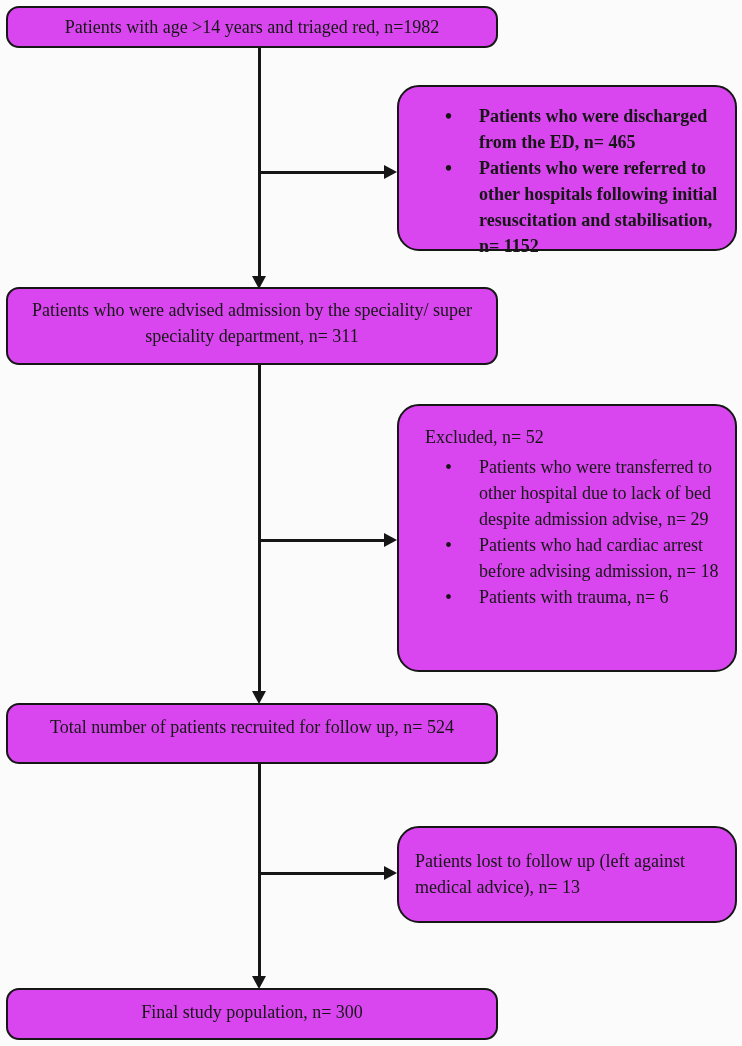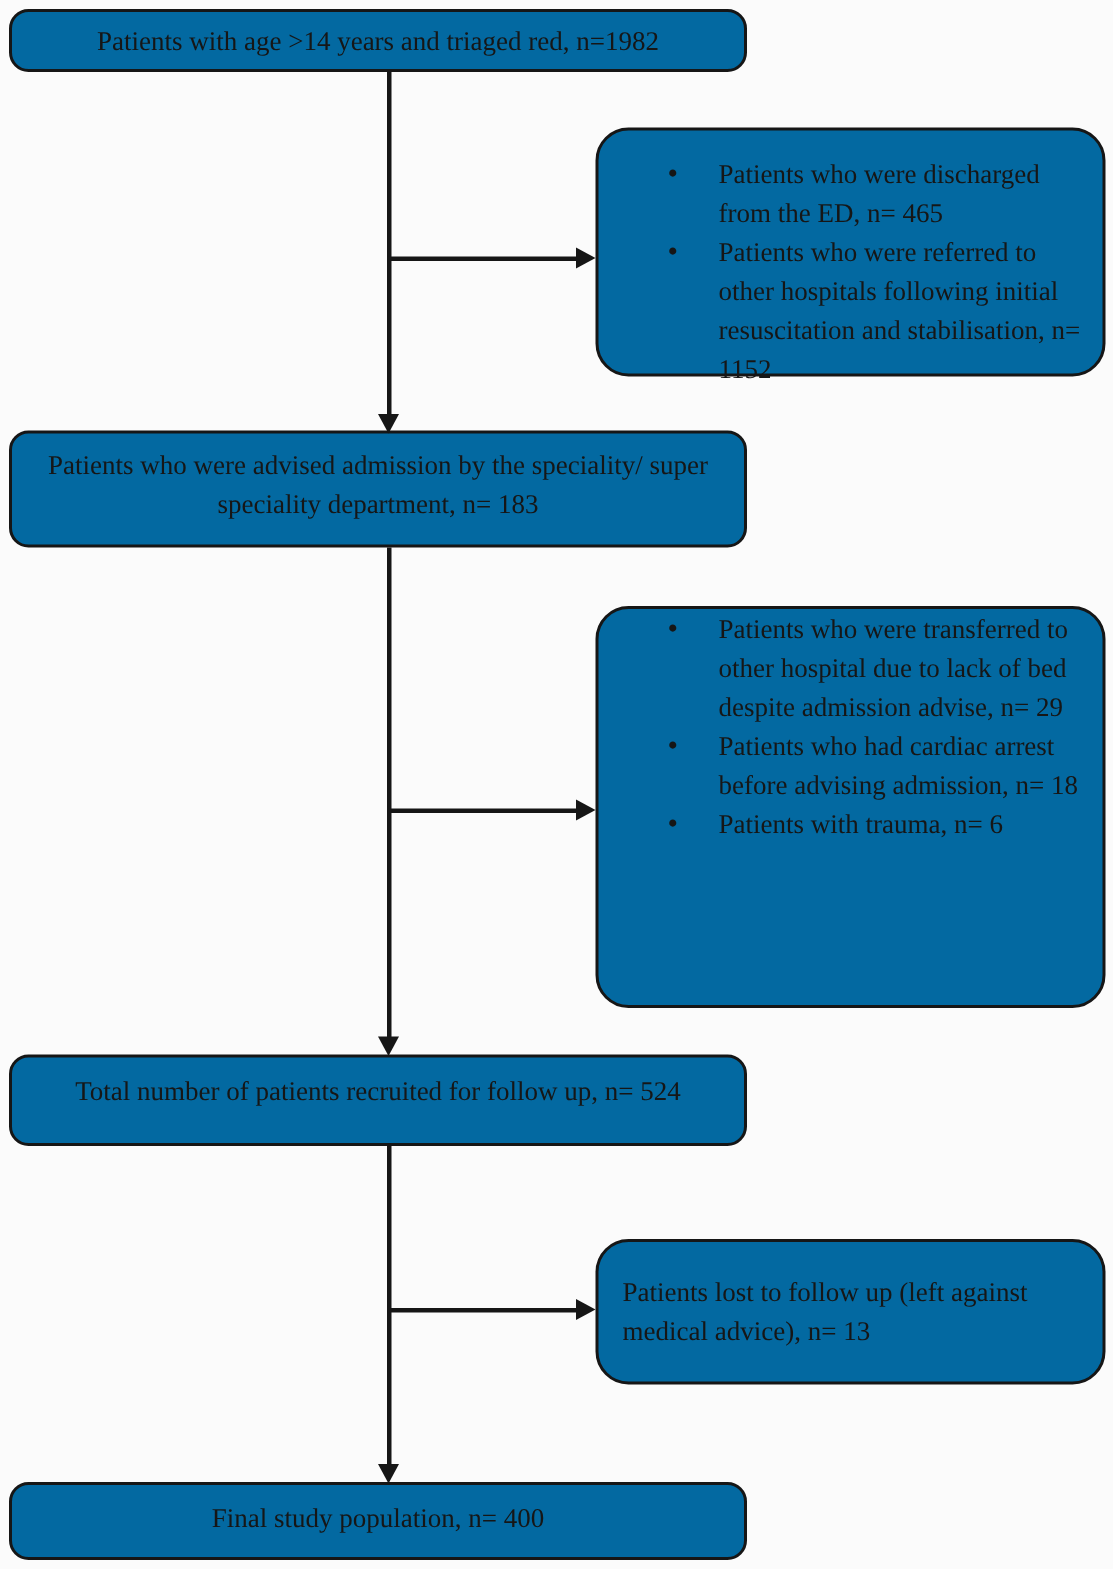--- a/index.html
+++ b/index.html
@@ -11,21 +11,21 @@
     background: #fbfbfb;
     font-family: "Liberation Serif", serif;
     color: #161616;
     overflow: hidden;
   }
   .fbox {
     position: absolute;
     box-sizing: border-box;
     border: 2.5px solid #161616;
     border-radius: 13px;
-    background: #0369a1;
+    background: #d946ef;
     font-size: 18px;
     line-height: 26px;
   }
   .fbox.side { border-radius: 22px; }
   .center-text {
     display: flex;
     justify-content: center;
     text-align: center;
   }
   .center-text .btxt { padding: 0 18px; }
@@ -49,21 +49,21 @@
     left: 46px;
     top: 0;
     font-size: 20px;
   }
   .side-title {
     padding: 18px 14px 4px 26px;
   }
   .side-plain {
     padding: 20px 16px 0 16px;
   }
-  .side-pad-top { padding-top: 16px; }
+  .side-pad-top { padding-top: 16px; font-weight: bold; }
   .vline, .hline { position: absolute; background: #161616; }
   .vline { width: 3px; }
   .hline { height: 3px; }
   .head-down {
     position: absolute;
     width: 0; height: 0;
     border-left: 7px solid transparent;
     border-right: 7px solid transparent;
     border-top: 13px solid #161616;
   }
@@ -78,39 +78,40 @@
 </head>
 <body>
 
 <div class="canvas">
 
   <div class="fbox center-text valign-mid" style="left:6px; top:6px; width:492px; height:42px;">
     <div class="btxt">Patients with age &gt;14 years and triaged red, n=1982</div>
   </div>
 
   <div class="fbox center-text valign-top pt8" style="left:6px; top:287px; width:492px; height:78px;">
-    <div class="btxt">Patients who were advised admission by the speciality/ super speciality department, n= 183</div>
+    <div class="btxt">Patients who were advised admission by the speciality/ super speciality department, n= 311</div>
   </div>
 
   <div class="fbox center-text valign-top pt9" style="left:6px; top:703px; width:492px; height:61px;">
     <div class="btxt">Total number of patients recruited for follow up, n= 524</div>
   </div>
 
   <div class="fbox center-text valign-top pt9" style="left:6px; top:988px; width:492px; height:52px;">
-    <div class="btxt">Final study population, n= 400</div>
+    <div class="btxt">Final study population, n= 300</div>
   </div>
 
   <div class="fbox side side-pad-top" style="left:397px; top:85px; width:340px; height:166px;">
     <ul class="bullets">
       <li>Patients who were discharged from the ED, n= 465</li>
       <li>Patients who were referred to other hospitals following initial resuscitation and stabilisation, n= 1152</li>
     </ul>
   </div>
 
   <div class="fbox side" style="left:397px; top:404px; width:340px; height:268px;">
+    <div class="side-title">Excluded, n= 52</div>
     <ul class="bullets">
       <li>Patients who were transferred to other hospital due to lack of bed despite admission advise, n= 29</li>
       <li>Patients who had cardiac arrest before advising admission, n= 18</li>
       <li>Patients with trauma, n= 6</li>
     </ul>
   </div>
 
   <div class="fbox side" style="left:397px; top:826px; width:340px; height:97px;">
     <div class="side-plain">Patients lost to follow up (left against medical advice), n= 13</div>
   </div>

